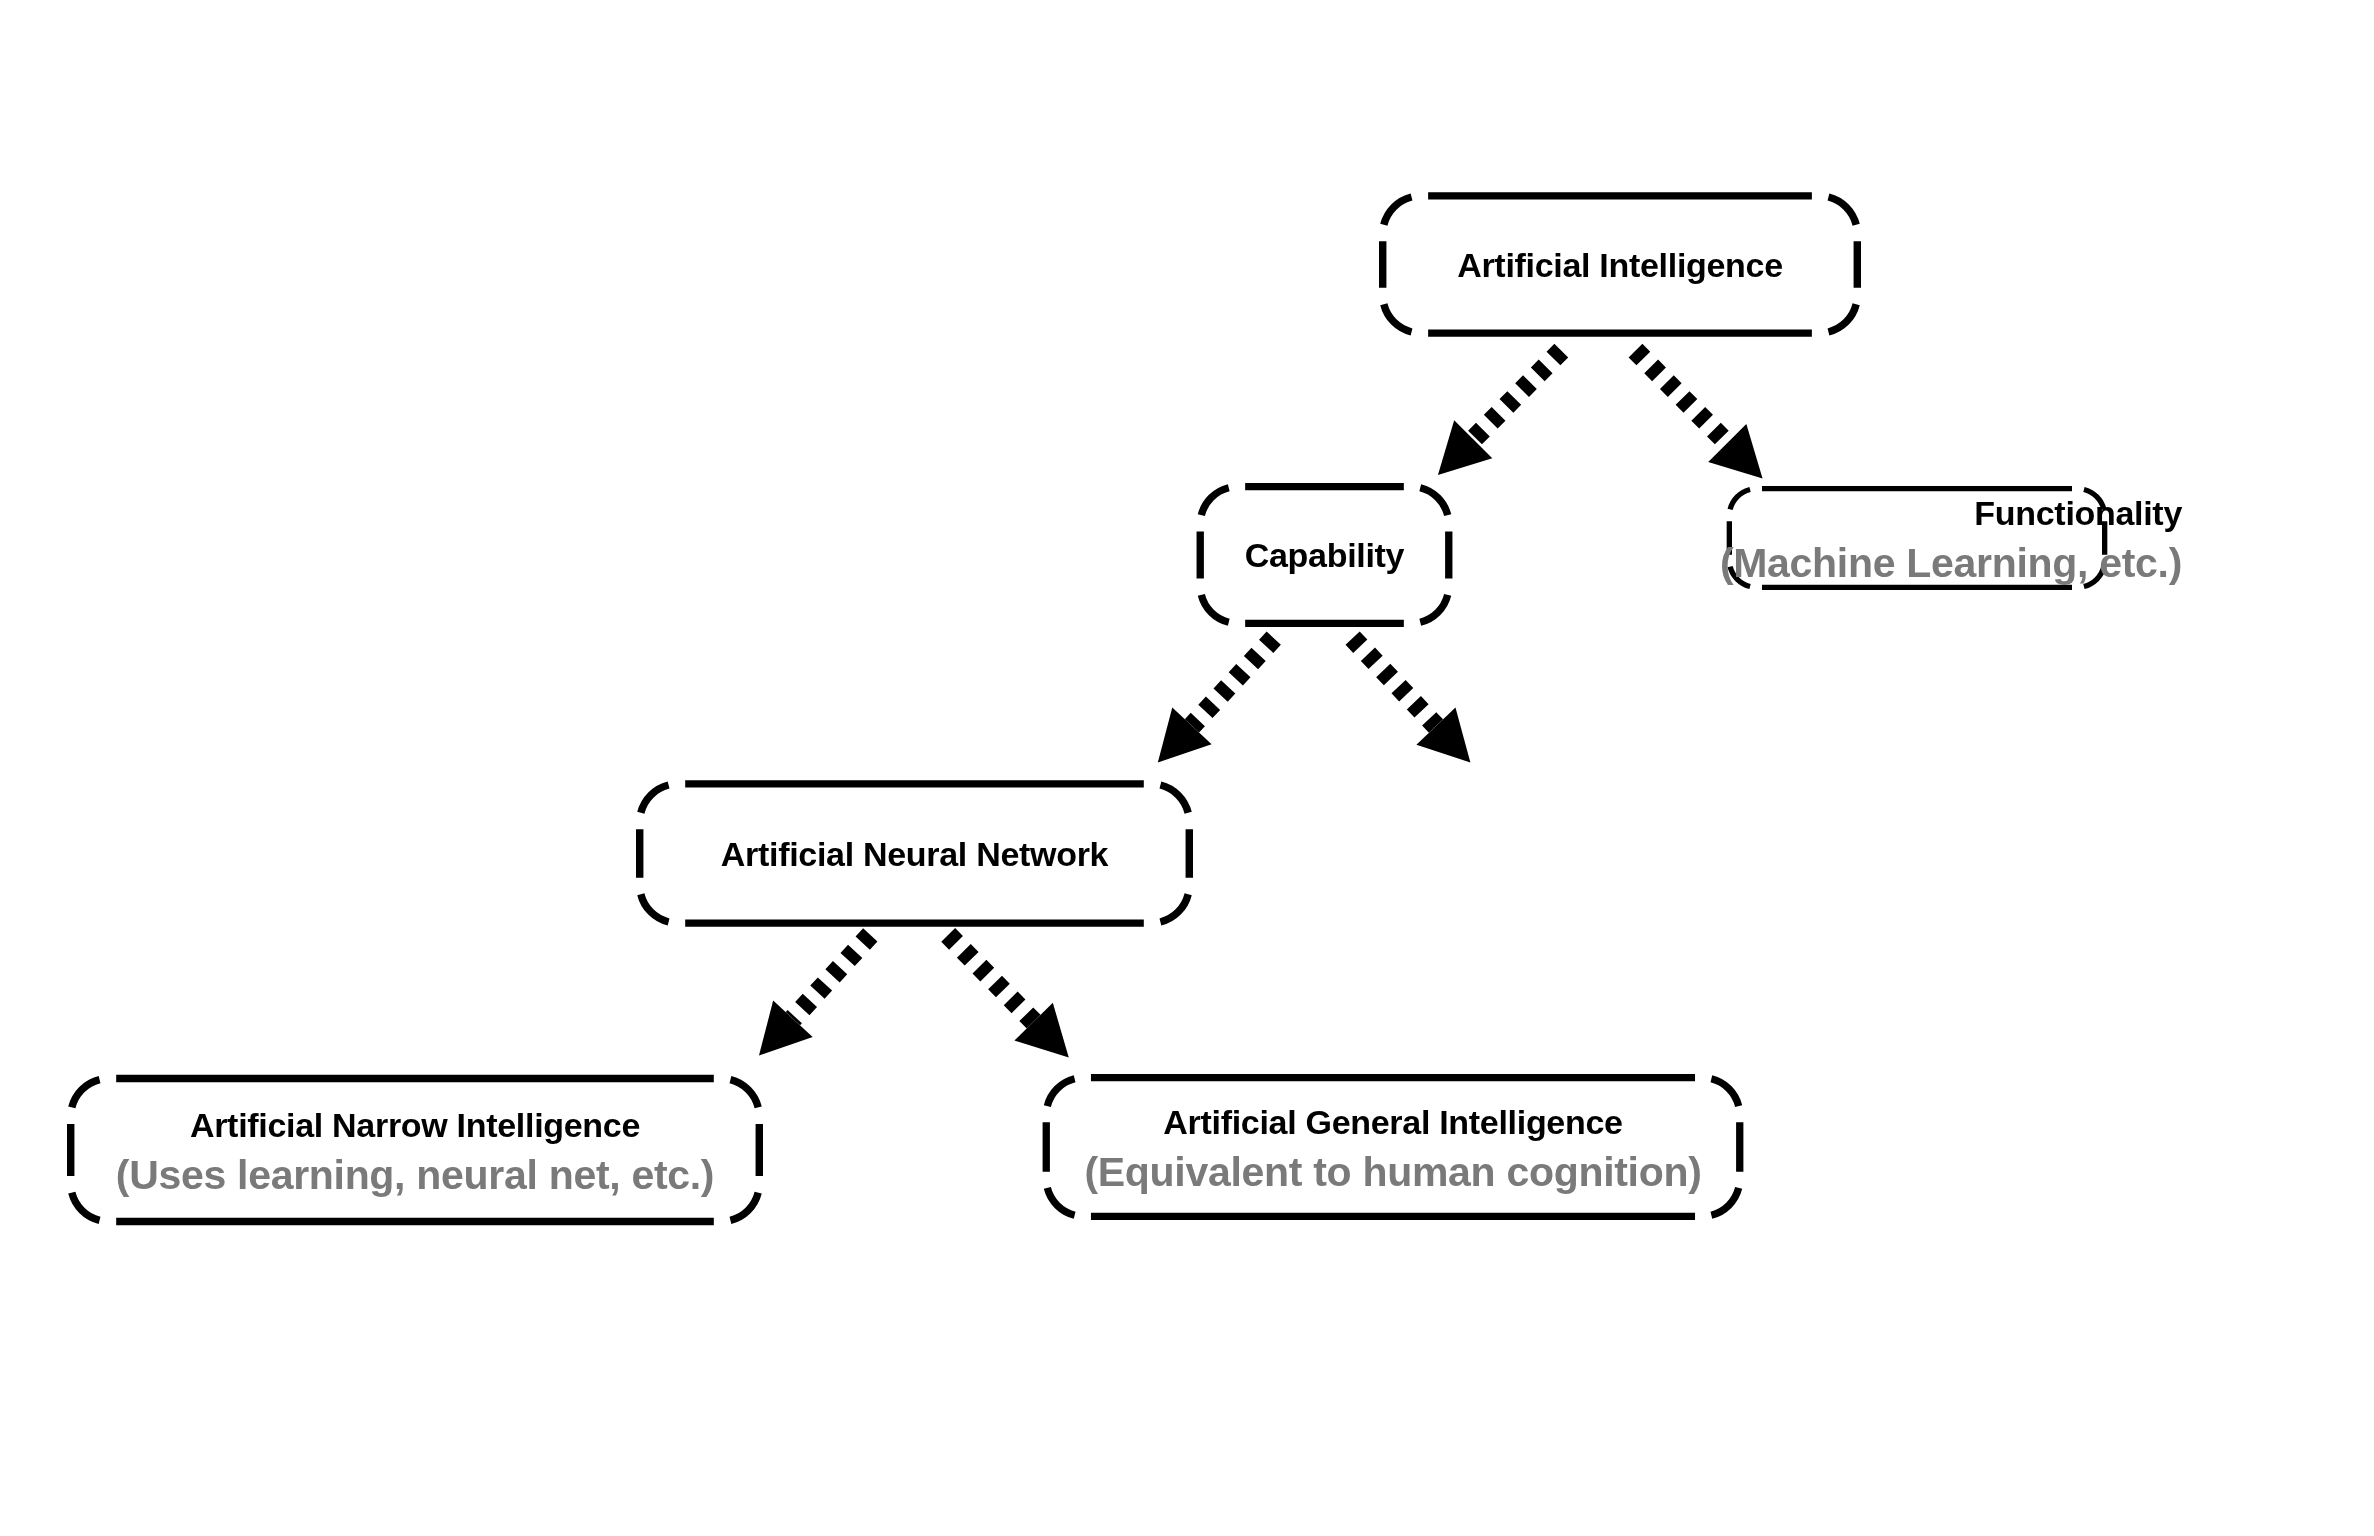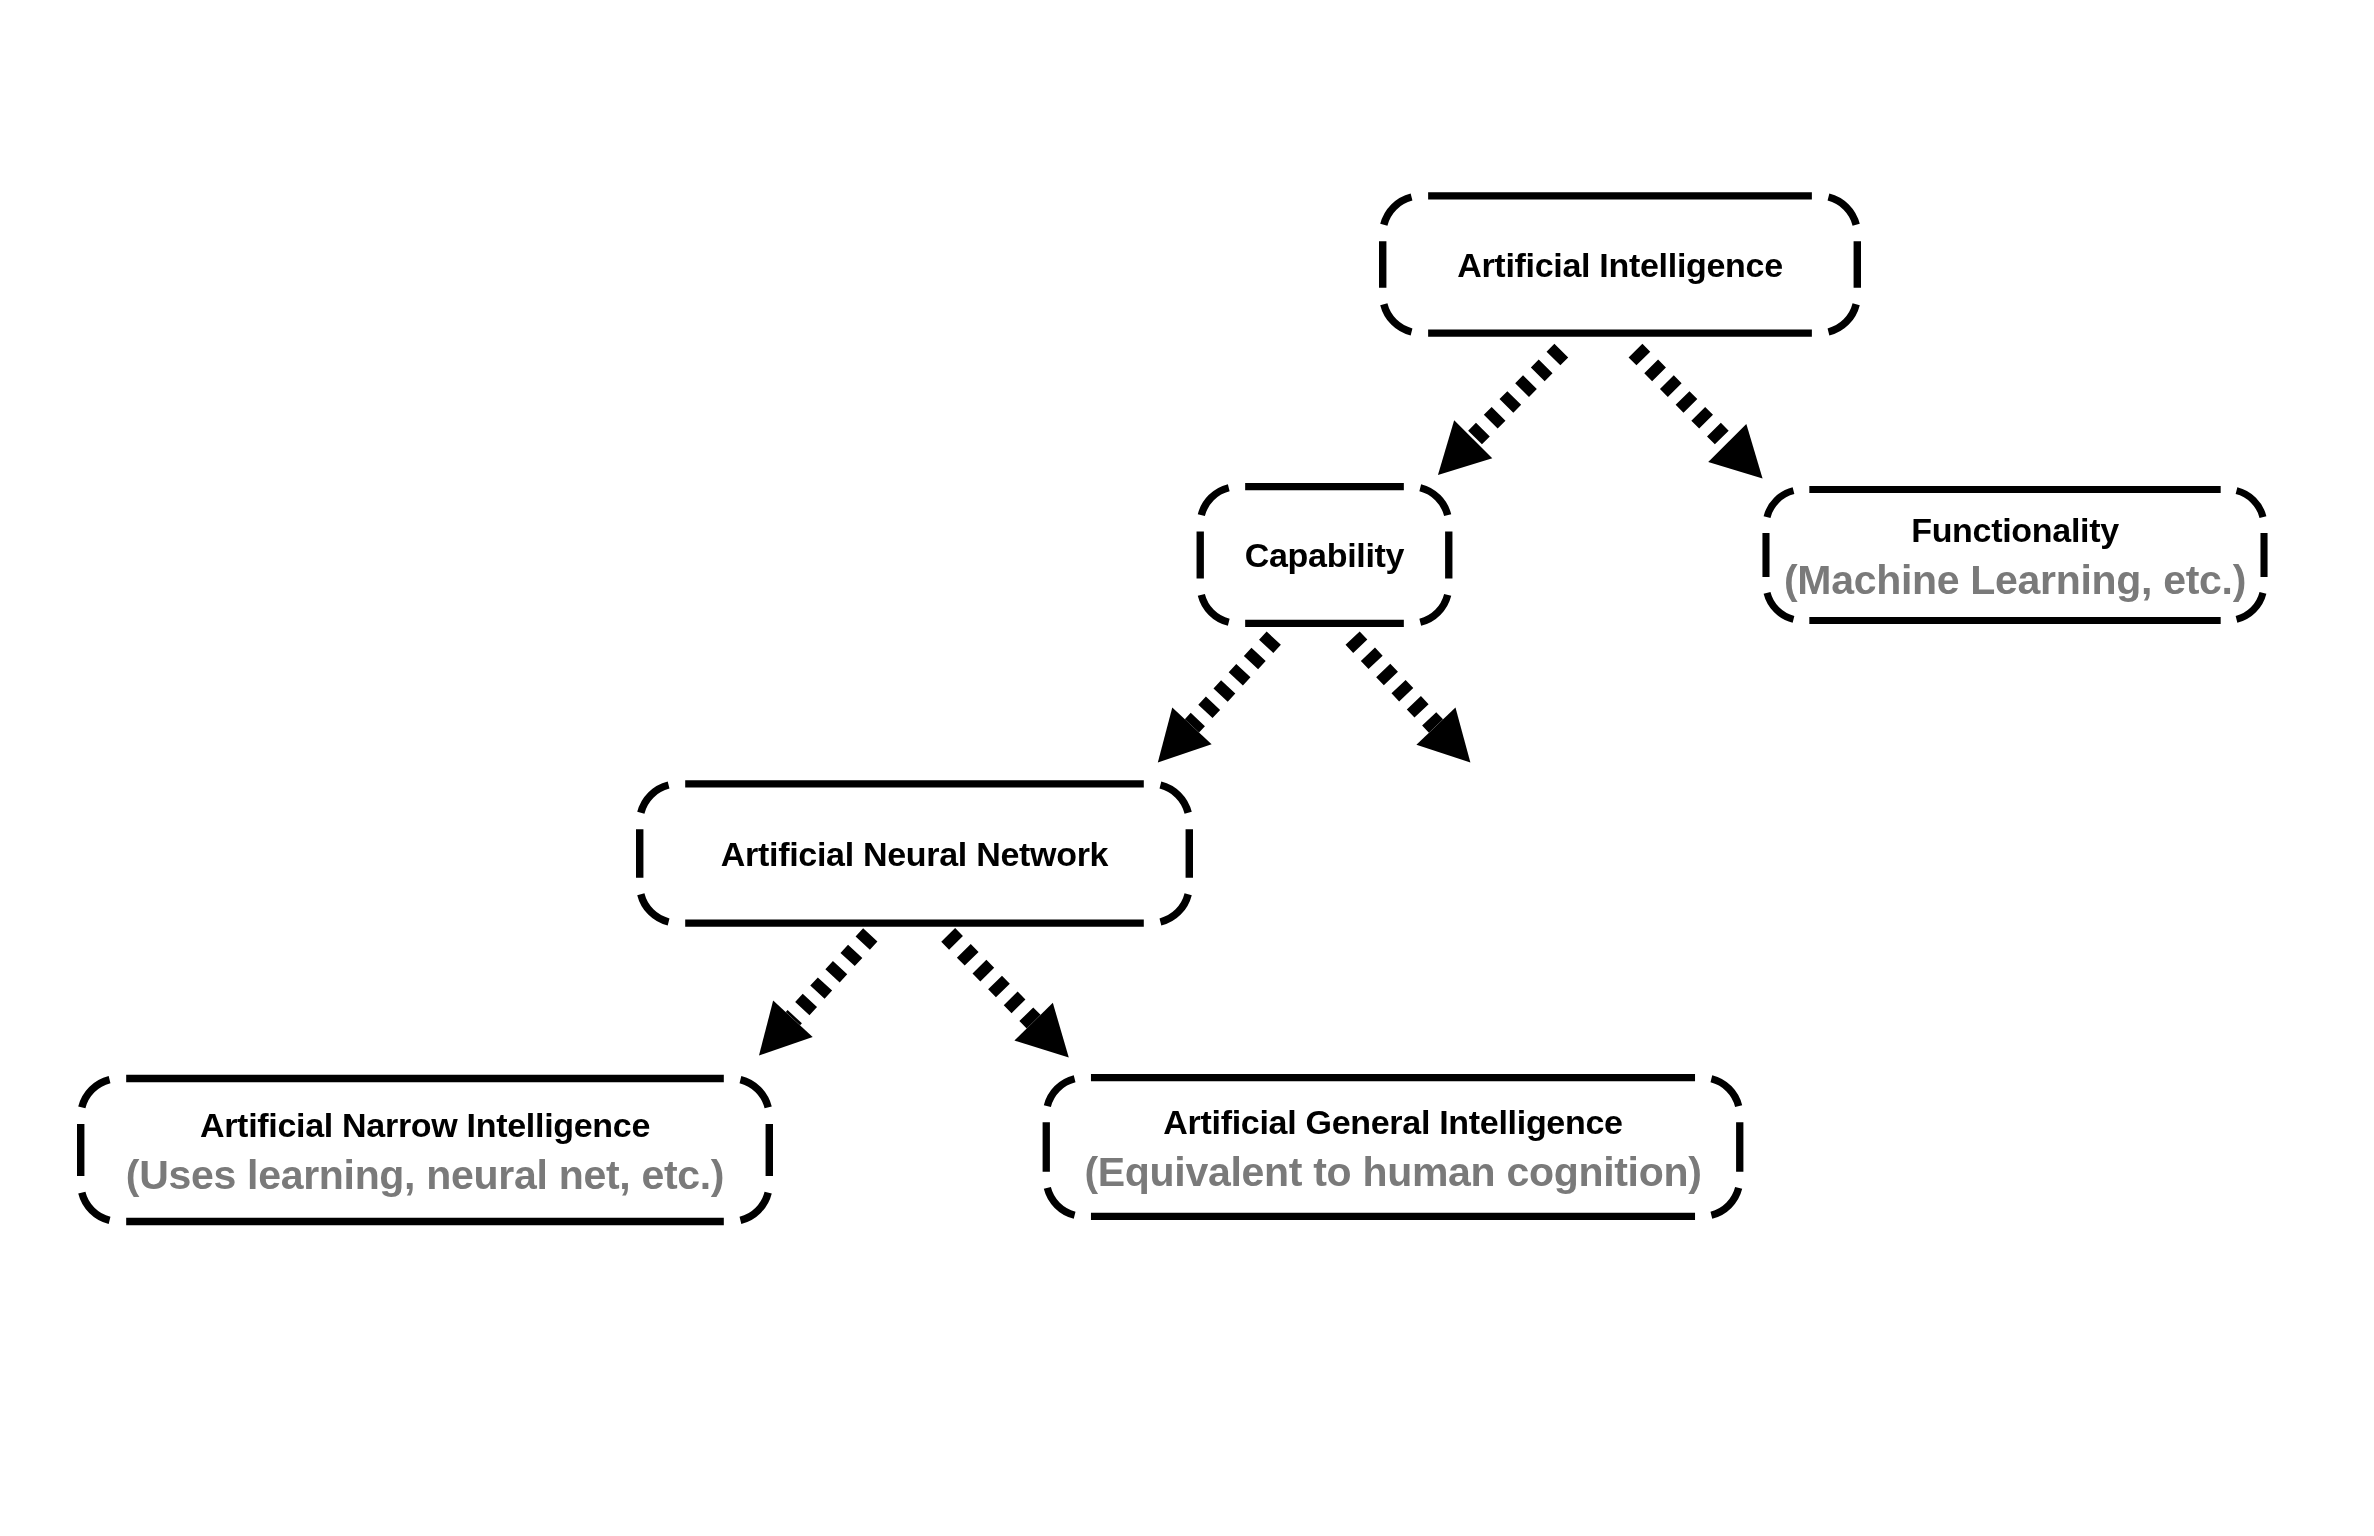--- a/index.html
+++ b/index.html
@@ -99,37 +99,37 @@
     <span class="title">Artificial Intelligence</span>
   </div>
 
   <div class="node" style="left: 1195px; top: 483px; width: 259px; height: 144px;">
       <svg class="border" viewBox="0 0 279 157">
         <path d="M53 4 H226 M53 153 H226 M4 53 V104 M275 53 V104 M5.2,35.1 A41 41 0 0 1 35.1,5.2 M243.9,5.2 A41 41 0 0 1 273.8,35.1 M273.8,121.9 A41 41 0 0 1 243.9,151.8 M35.1,151.8 A41 41 0 0 1 5.2,121.9" fill="none" stroke="#000000" stroke-width="8" stroke-linecap="butt"></path>
       </svg>
     <span class="title">Capability</span>
   </div>
 
-  <div class="node" style="left: 1750px; top: 486px; width: 530px; height: 138px;">
+  <div class="node" style="left: 1652px; top: 486px; width: 530px; height: 104px; align-items: flex-end;">
       <svg class="border" viewBox="0 0 571 156">
         <path d="M53 4 H518 M53 152 H518 M4 53 V103 M567 53 V103 M5.2,35.1 A41 41 0 0 1 35.1,5.2 M535.9,5.2 A41 41 0 0 1 565.8,35.1 M565.8,120.9 A41 41 0 0 1 535.9,150.8 M35.1,150.8 A41 41 0 0 1 5.2,120.9" fill="none" stroke="#000000" stroke-width="8" stroke-linecap="butt"></path>
       </svg>
     <span class="title">Functionality</span>
     <span class="subtitle">(Machine Learning, etc.)</span>
   </div>
 
   <div class="node" style="left: 636px; top: 780px; width: 557px; height: 147px;">
       <svg class="border" viewBox="0 0 600 158">
         <path d="M53 4 H547 M53 154 H547 M4 53 V105 M596 53 V105 M5.2,35.1 A41 41 0 0 1 35.1,5.2 M564.9,5.2 A41 41 0 0 1 594.8,35.1 M594.8,122.9 A41 41 0 0 1 564.9,152.8 M35.1,152.8 A41 41 0 0 1 5.2,122.9" fill="none" stroke="#000000" stroke-width="8" stroke-linecap="butt"></path>
       </svg>
     <span class="title">Artificial Neural Network</span>
   </div>
 
 
-  <div class="node" style="left: 77px; top: 1069px; width: 696px; height: 162px;">
+  <div class="node" style="left: 67px; top: 1069px; width: 696px; height: 162px;">
       <svg class="border" viewBox="0 0 750 162">
         <path d="M53 4 H697 M53 158 H697 M4 53 V109 M746 53 V109 M5.2,35.1 A41 41 0 0 1 35.1,5.2 M714.9,5.2 A41 41 0 0 1 744.8,35.1 M744.8,126.9 A41 41 0 0 1 714.9,156.8 M35.1,156.8 A41 41 0 0 1 5.2,126.9" fill="none" stroke="#000000" stroke-width="8" stroke-linecap="butt"></path>
       </svg>
     <span class="title">Artificial Narrow Intelligence</span>
     <span class="subtitle">(Uses learning, neural net, etc.)</span>
   </div>
 
   <div class="node" style="left: 1037px; top: 1066px; width: 712px; height: 146px; margin-top: 8px;">
       <svg class="border" viewBox="0 0 768 160">
         <path d="M53 4 H715 M53 156 H715 M4 53 V107 M764 53 V107 M5.2,35.1 A41 41 0 0 1 35.1,5.2 M732.9,5.2 A41 41 0 0 1 762.8,35.1 M762.8,124.9 A41 41 0 0 1 732.9,154.8 M35.1,154.8 A41 41 0 0 1 5.2,124.9" fill="none" stroke="#000000" stroke-width="8" stroke-linecap="butt"></path>

